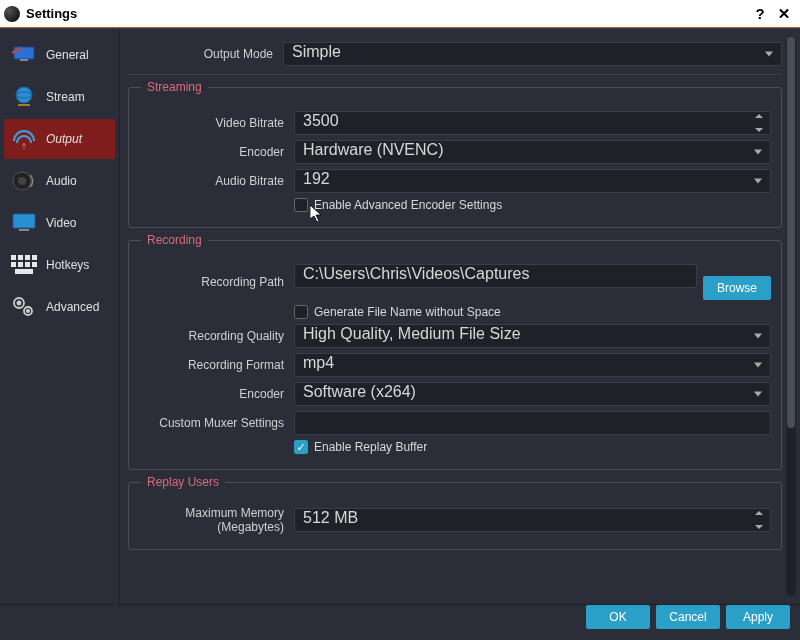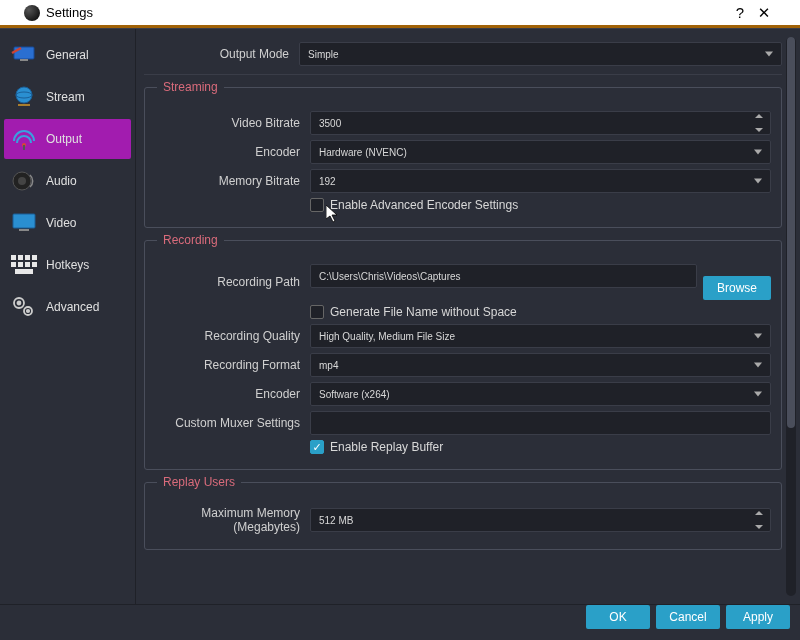--- a/index.html
+++ b/index.html
@@ -10,46 +10,47 @@
     font-size: 12px;
     color: #d8d8d8;
     overflow: hidden;
     display: flex; flex-direction: column;
   }
   .titlebar {
     height: 28px;
     background: #ffffff;
     color: #000;
     display: flex; align-items: center;
-    padding: 0 24px;
-    border-bottom: 3px solid #a16207;
+    padding: 0 4px;
+    border-bottom: 1px solid #a16207;
+    font-weight: bold;
   }
   .titlebar .tb-icon { width: 16px; height: 16px; margin-right: 6px; border-radius: 50%; background: radial-gradient(circle at 30% 30%, #555, #000); }
   .titlebar .tb-title { font-size: 13px; flex: 1; }
   .titlebar .tb-btn { width: 24px; text-align: center; font-size: 15px; cursor: pointer; }
   .main {
     flex: 1; display: flex; background: #2b2e38;
     border-top: 1px solid #3a3d48;
   }
   .sidebar {
-    width: 136px;
+    width: 120px;
     background: #2b2e38;
     padding: 6px 4px;
     display: flex; flex-direction: column;
     border-right: 1px solid #1f2128;
   }
   .sidebar-item {
     display: flex; align-items: center;
     padding: 8px 6px;
     cursor: pointer;
     border-radius: 2px;
     margin-bottom: 2px;
     gap: 8px;
   }
-  .sidebar-item.active { background: #a21caf; }
+  .sidebar-item.active { background: #7f1d1d; font-style: italic; }
   .sidebar-item .side-icon { width: 28px; height: 24px; display:flex; align-items:center; justify-content:center; }
   .sidebar-item .side-label { font-size: 12px; color: #e0e0e0; }
 
   .content-wrap { flex:1; display:flex; flex-direction:column; position:relative; }
   .content {
     flex: 1;
     overflow-y: auto;
     padding: 8px 18px 8px 8px;
   }
   .scrollbar-fake {
@@ -72,22 +73,22 @@
     color: #d0d0d0;
   }
   .row-field { flex: 1; display:flex; gap:6px; }
   .select, .input, .spinbox {
     flex: 1;
     height: 24px;
     background: #1f2128;
     border: 1px solid #3a3d48;
     color: #d8d8d8;
     padding: 0 8px;
-    font-size: 10px;
-    display: flex; align-items: center;
+    font-size: 16px;
+    display: flex; 
     position: relative;
     border-radius: 2px;
   }
   .select::after {
     content: "";
     position: absolute; right: 8px; top: 50%; transform: translateY(-50%);
     border-left: 4px solid transparent;
     border-right: 4px solid transparent;
     border-top: 5px solid #aaa;
   }
@@ -270,21 +271,21 @@
         </div>
         <div class="row">
           <div class="row-label">Encoder</div>
           <div class="row-field">
               <div class="select">
                 <span>Hardware (NVENC)</span>
               </div>
             </div>
         </div>
         <div class="row">
-          <div class="row-label">Memory Bitrate</div>
+          <div class="row-label">Audio Bitrate</div>
           <div class="row-field">
               <div class="select">
                 <span>192</span>
               </div>
             </div>
         </div>
         <div class="row">
           <div class="row-label"></div>
           <div class="row-field checkbox-row">
             <div class="checkbox"></div>

